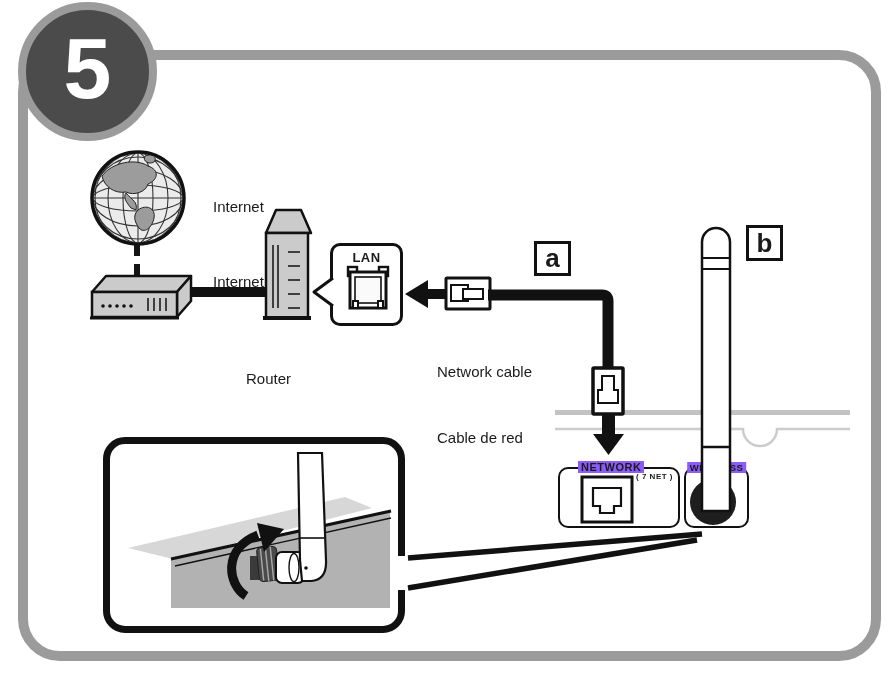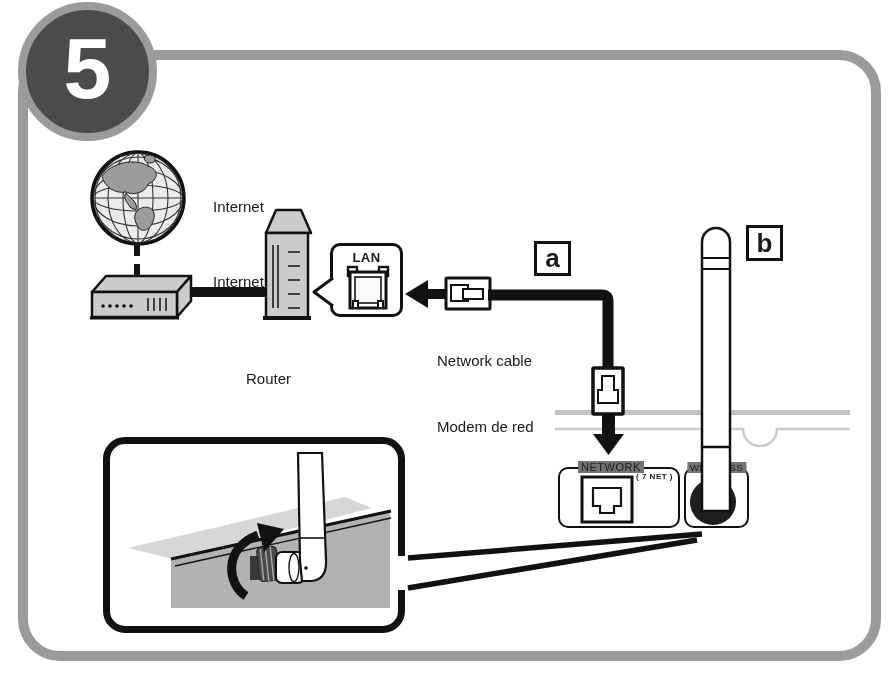--- a/index.html
+++ b/index.html
@@ -16,21 +16,21 @@
   }
   .step-num{color:#fff;font-size:86px;font-weight:bold;line-height:1;padding-bottom:8px;}
   .marker{
     border:3px solid #111;background:#fff;display:flex;align-items:center;justify-content:center;
     font-size:26px;font-weight:bold;box-sizing:border-box;
   }
   .bubble{background:#fff;border:3px solid #111;border-radius:10px;box-sizing:border-box;}
   .lan-label{font-size:13px;font-weight:bold;text-align:center;margin-top:4px;letter-spacing:0.5px;}
   .panel{background:#fff;border:2.5px solid #111;border-radius:10px;box-sizing:border-box;}
   .panel-label{
-    position:absolute;top:-8px;background:#737373;padding:0 3px;font-weight:normal;
+    position:absolute;top:-8px;background:#8b5cf6;padding:0 3px;font-weight:bold;
     font-size:11px;letter-spacing:0.5px;white-space:nowrap;
   }
   .panel-label.small{font-size:9.5px;top:-7px;left:50%;transform:translateX(-50%);}
   .panel-note{position:absolute;right:5px;top:3px;font-size:8px;font-weight:bold;letter-spacing:0.5px;}
   .dash-link{width:0;border-left:6px dashed #151515;}
   .solid-cable{background:#111;}
   .inset{background:#fff;border:7px solid #111;border-radius:22px;box-sizing:border-box;}
   .wl-circle{background:#1e1e1e;border-radius:50%;}
   .notch{background:#fff;}
 </style>
@@ -110,21 +110,21 @@
       <line x1="28" y1="104" x2="40" y2="104"></line>
     </g>
     <line x1="3" y1="114" x2="51" y2="114" stroke="#111" stroke-width="4"></line>
   </svg>
 
   <div class="abs lbl" style="left:246px;top:324px;">
     <div>Router</div>
     <div>Enrutador</div>
   </div>
 
-  <div class="abs bubble" style="left:330px;top:243px;width:73px;height:74px;">
+  <div class="abs bubble" style="left:330px;top:243px;width:73px;height:83px;">
     <div class="lan-label">LAN</div>
   </div>
   <svg class="abs" style="left:310px;top:276px;" width="24" height="32" viewBox="0 0 24 32">
     <path d="M23 2 L4 16 L23 30 Z" fill="#fff" stroke="none"></path>
     <path d="M23 2 L4 16 L23 30" fill="none" stroke="#111" stroke-width="3" stroke-linejoin="round"></path>
   </svg>
   <svg class="abs" style="left:345px;top:265px;" width="46" height="46" viewBox="0 0 46 46">
     <rect x="3" y="2" width="9" height="9" fill="#fff" stroke="#111" stroke-width="2.4"></rect>
     <rect x="34" y="2" width="9" height="9" fill="#fff" stroke="#111" stroke-width="2.4"></rect>
     <rect x="5" y="7" width="36" height="36" fill="#fff" stroke="#111" stroke-width="3"></rect>
@@ -136,23 +136,23 @@
   <svg class="abs" style="left:402px;top:278px;" width="44" height="32" viewBox="0 0 44 32">
     <polygon points="3,16 26,2 26,11 43,11 43,21 26,21 26,30" fill="#111"></polygon>
   </svg>
 
   <svg class="abs" style="left:444px;top:276px;" width="48" height="36" viewBox="0 0 48 36">
     <rect x="2" y="2" width="44" height="31" rx="1" fill="#fff" stroke="#111" stroke-width="3"></rect>
     <rect x="7" y="9" width="17" height="16" fill="none" stroke="#111" stroke-width="2"></rect>
     <rect x="19" y="13" width="20" height="10" fill="#fff" stroke="#111" stroke-width="2"></rect>
   </svg>
 
-  <div class="abs lbl" style="left:437px;top:306px;">
+  <div class="abs lbl" style="left:437px;top:317px;">
     <div>Network cable</div>
-    <div>Modem de red</div>
+    <div>Cable de red</div>
   </div>
 
   <svg class="abs" style="left:550px;top:404px;" width="305" height="48" viewBox="0 0 305 48">
     <rect x="5" y="6" width="295" height="5" fill="#c3c3c3"></rect>
     <path d="M5 25 H193 A17 17 0 0 0 227 25 H300" fill="none" stroke="#cccccc" stroke-width="2.5"></path>
   </svg>
 
   <svg class="abs" style="left:455px;top:280px;" width="170" height="100" viewBox="0 0 170 100">
     <path d="M33 15 H147 Q153 15 153 21 V92" fill="none" stroke="#111" stroke-width="11"></path>
   </svg>

